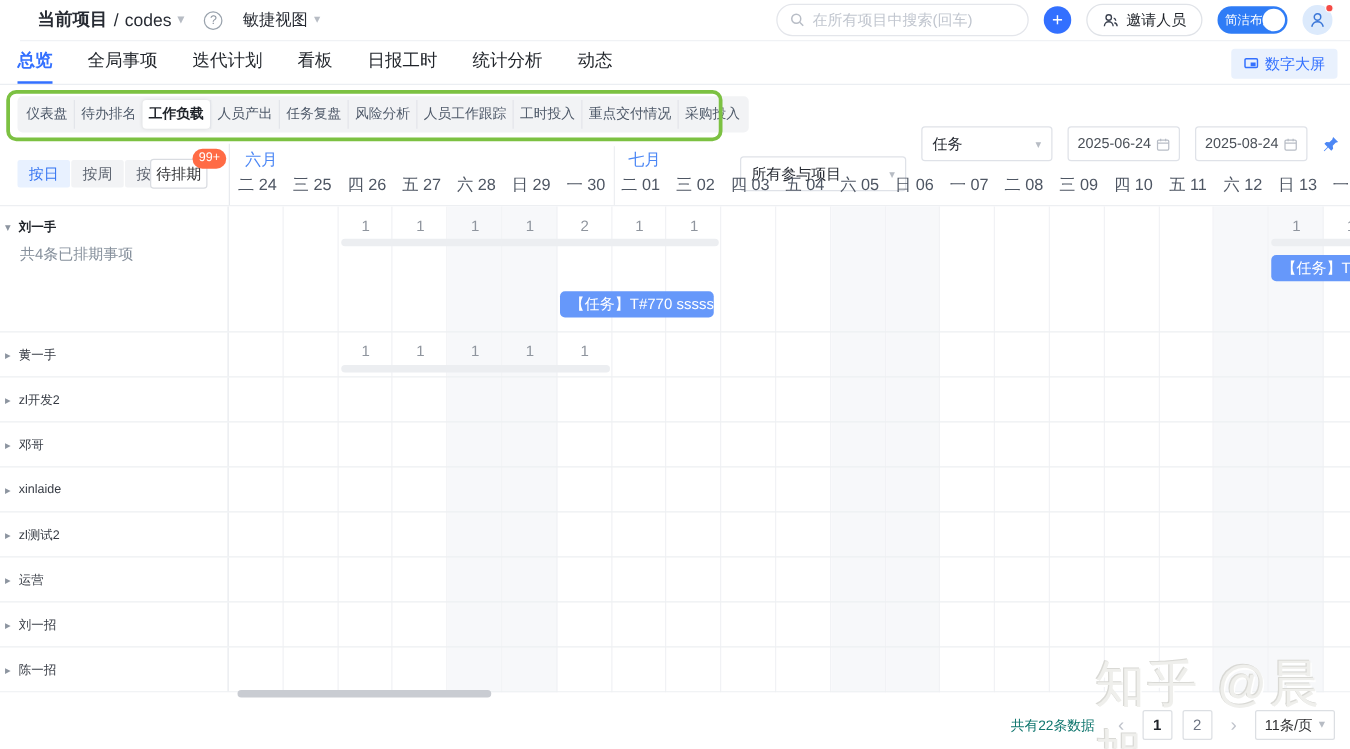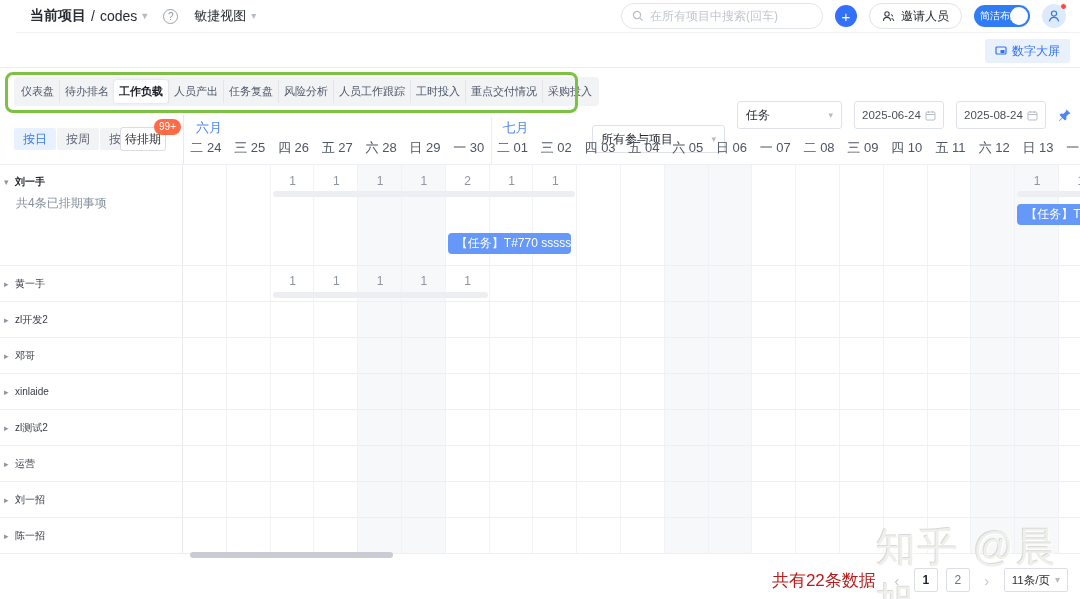--- a/index.html
+++ b/index.html
@@ -102,21 +102,21 @@
   .grow.expanded .cnt { top:9px; }
   .band { position:absolute; top:26px; height:6px; border-radius:3px; background:#eceef1; }
   .bar { position:absolute; height:21px; line-height:21px; border-radius:4px; background:#6698fa;
     color:#fff; font-size:12px; padding-left:8px; white-space:nowrap; overflow:hidden; cursor:pointer; }
   
   .hthumb { position:absolute; left:190px; top:552px; width:203px; height:6px;
     border-radius:3px; background:#c9ccd2; z-index:20; }
   
   .bottombar { position:absolute; left:0; right:0; top:565px; height:30px;
     display:flex; align-items:center; justify-content:flex-end; gap:8px; padding-right:12px; }
-  .totaltxt { font-size:17px; color:#b91c1c; margin-right:4px; }
+  .totaltxt { font-size:11px; color:#0f766e; margin-right:4px; }
   .pnav { color:#c0c4cc; font-size:15px; width:18px; text-align:center; line-height:1; cursor:pointer; }
   .pg { width:24px; height:24px; border:1px solid #dcdfe3; border-radius:2px; background:#fff;
     font-size:12px; color:#6b7280; display:flex; align-items:center; justify-content:center; cursor:pointer; }
   .pg.on { color:#1f2329; font-weight:bold; }
   .psize { height:24px; border:1px solid #dcdfe3; border-radius:2px; background:#fff;
     display:flex; align-items:center; gap:5px; padding:0 7px; font-size:11.5px; color:#303133; }
   
   .watermark { position:absolute; left:876px; top:520px; font-size:40px; font-weight:normal;
     letter-spacing:2px; color:#efefec; text-shadow:-1px -1px 0 #d9d9d5, 1px 1px 0 #ffffff;
     z-index:50; pointer-events:none; }
@@ -169,20 +169,29 @@
         <svg width="14" height="14" viewBox="0 0 14 14">
             <circle cx="7" cy="4.6" r="2.6" fill="none" stroke="#3b77d8" stroke-width="1.2"></circle>
             <path d="M2.4 12.4c.6-2.6 2.4-4 4.6-4s4 1.4 4.6 4" fill="none" stroke="#3b77d8" stroke-width="1.2"></path>
           </svg>
         <span class="dot"></span>
       </div>
     </div>
   </header>
 
   <nav class="tabsbar">
+    <div class="tabs" id="tabs-list">
+        <div class="tab active">总览</div>
+        <div class="tab">全局事项</div>
+        <div class="tab">迭代计划</div>
+        <div class="tab">看板</div>
+        <div class="tab">日报工时</div>
+        <div class="tab">统计分析</div>
+        <div class="tab">动态</div>
+      </div>
     <div class="screenbtn">
       <span>
         <svg width="12" height="12" viewBox="0 0 12 12">
             <rect x="1" y="2" width="10" height="7" rx="1" fill="none" stroke="#3370ff" stroke-width="1.2"></rect>
             <rect x="5.5" y="5" width="4" height="3" fill="#3370ff"></rect>
           </svg>
       </span>
       <span>数字大屏</span>
     </div>
   </nav>

